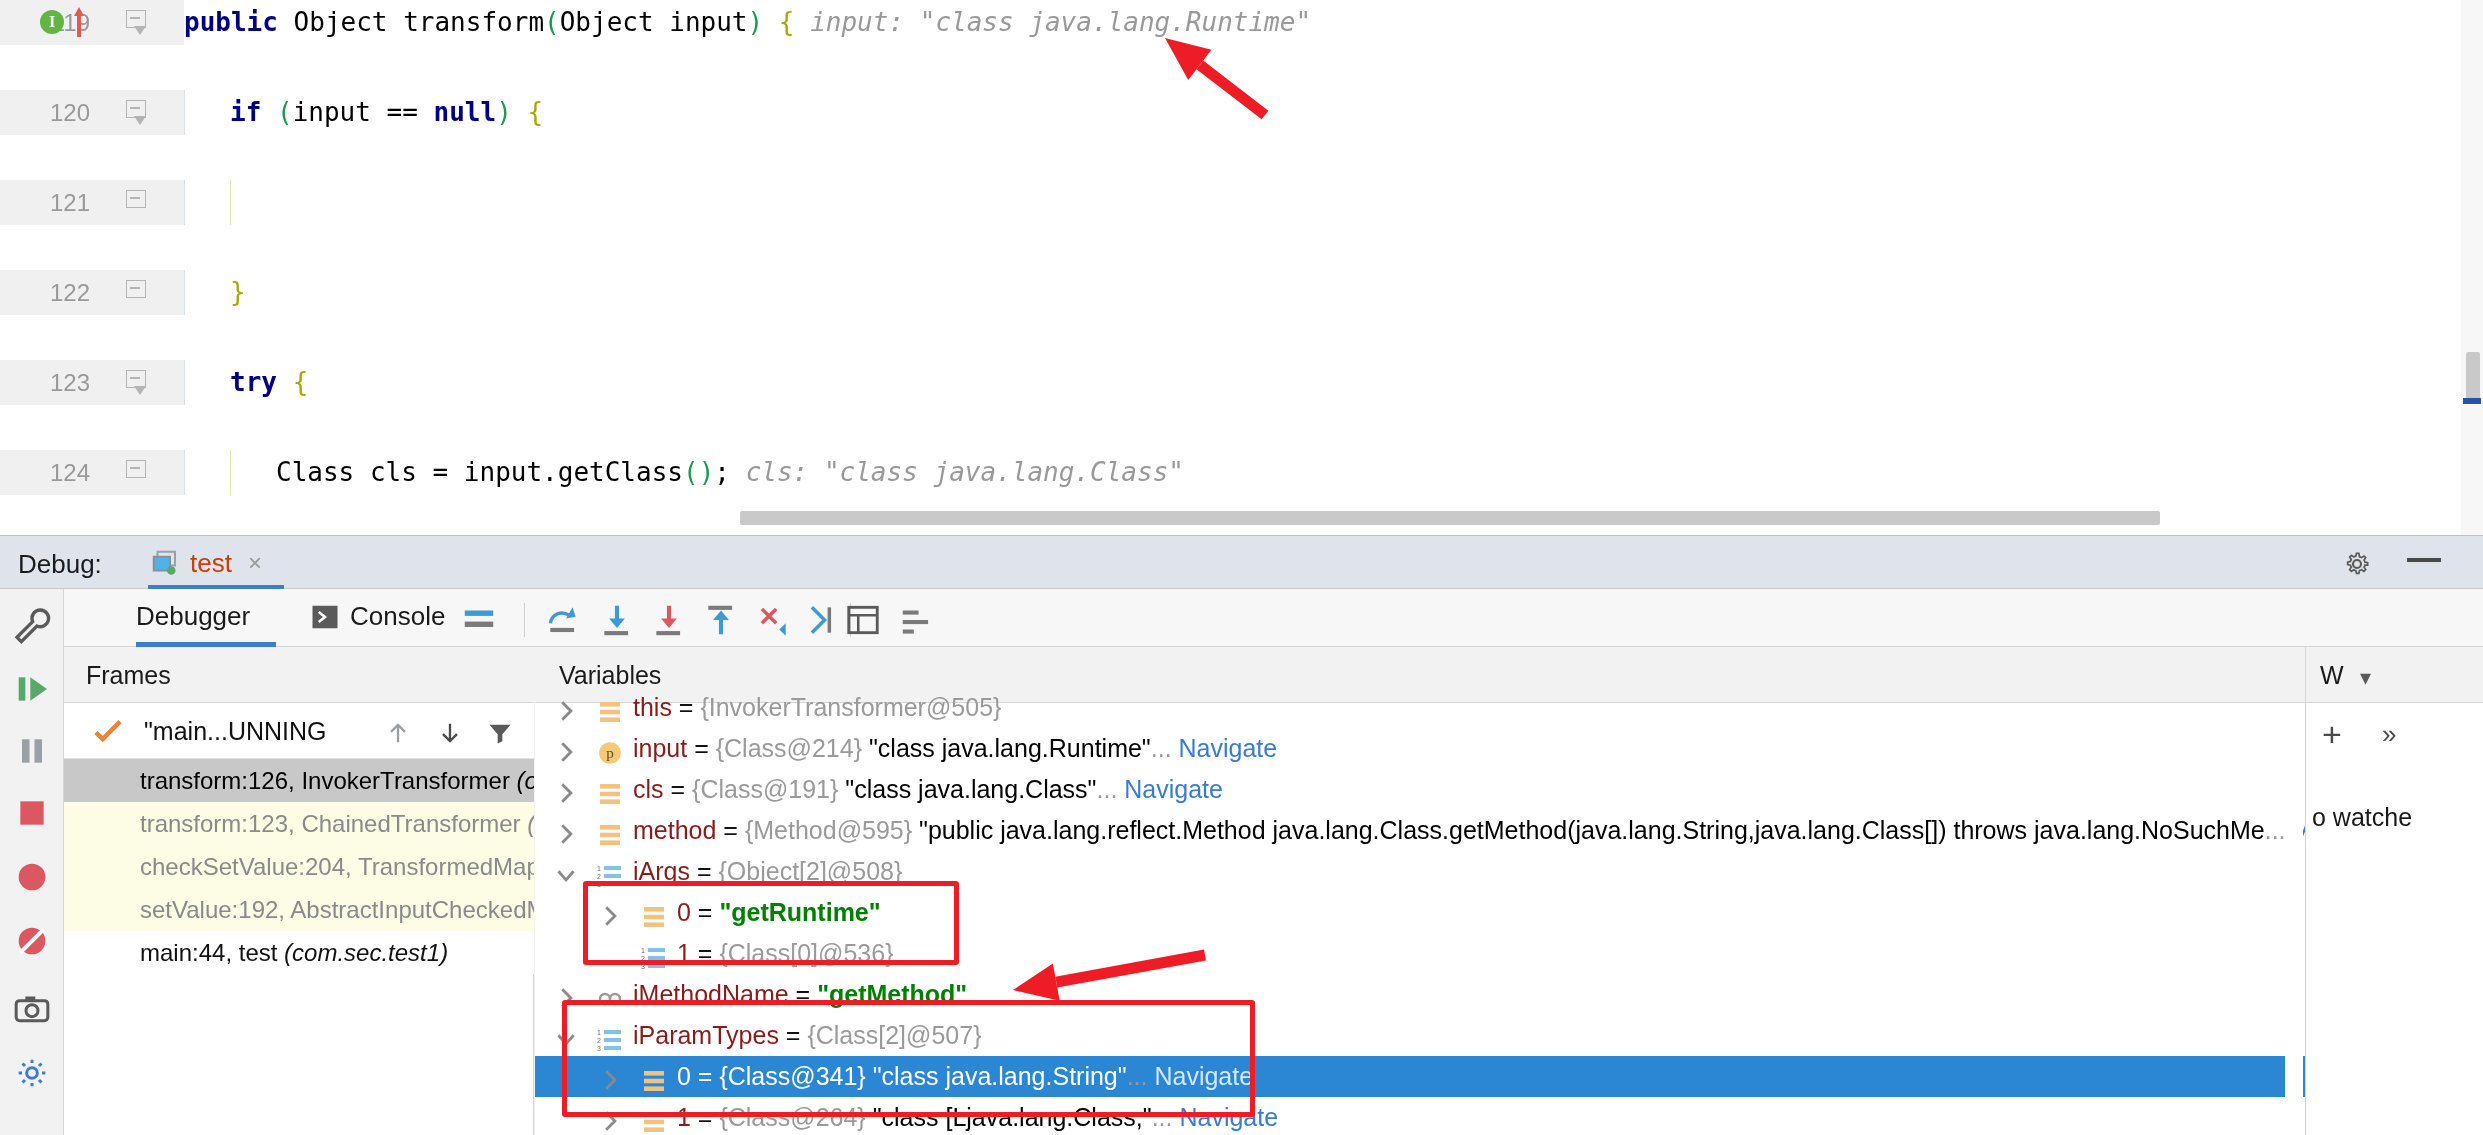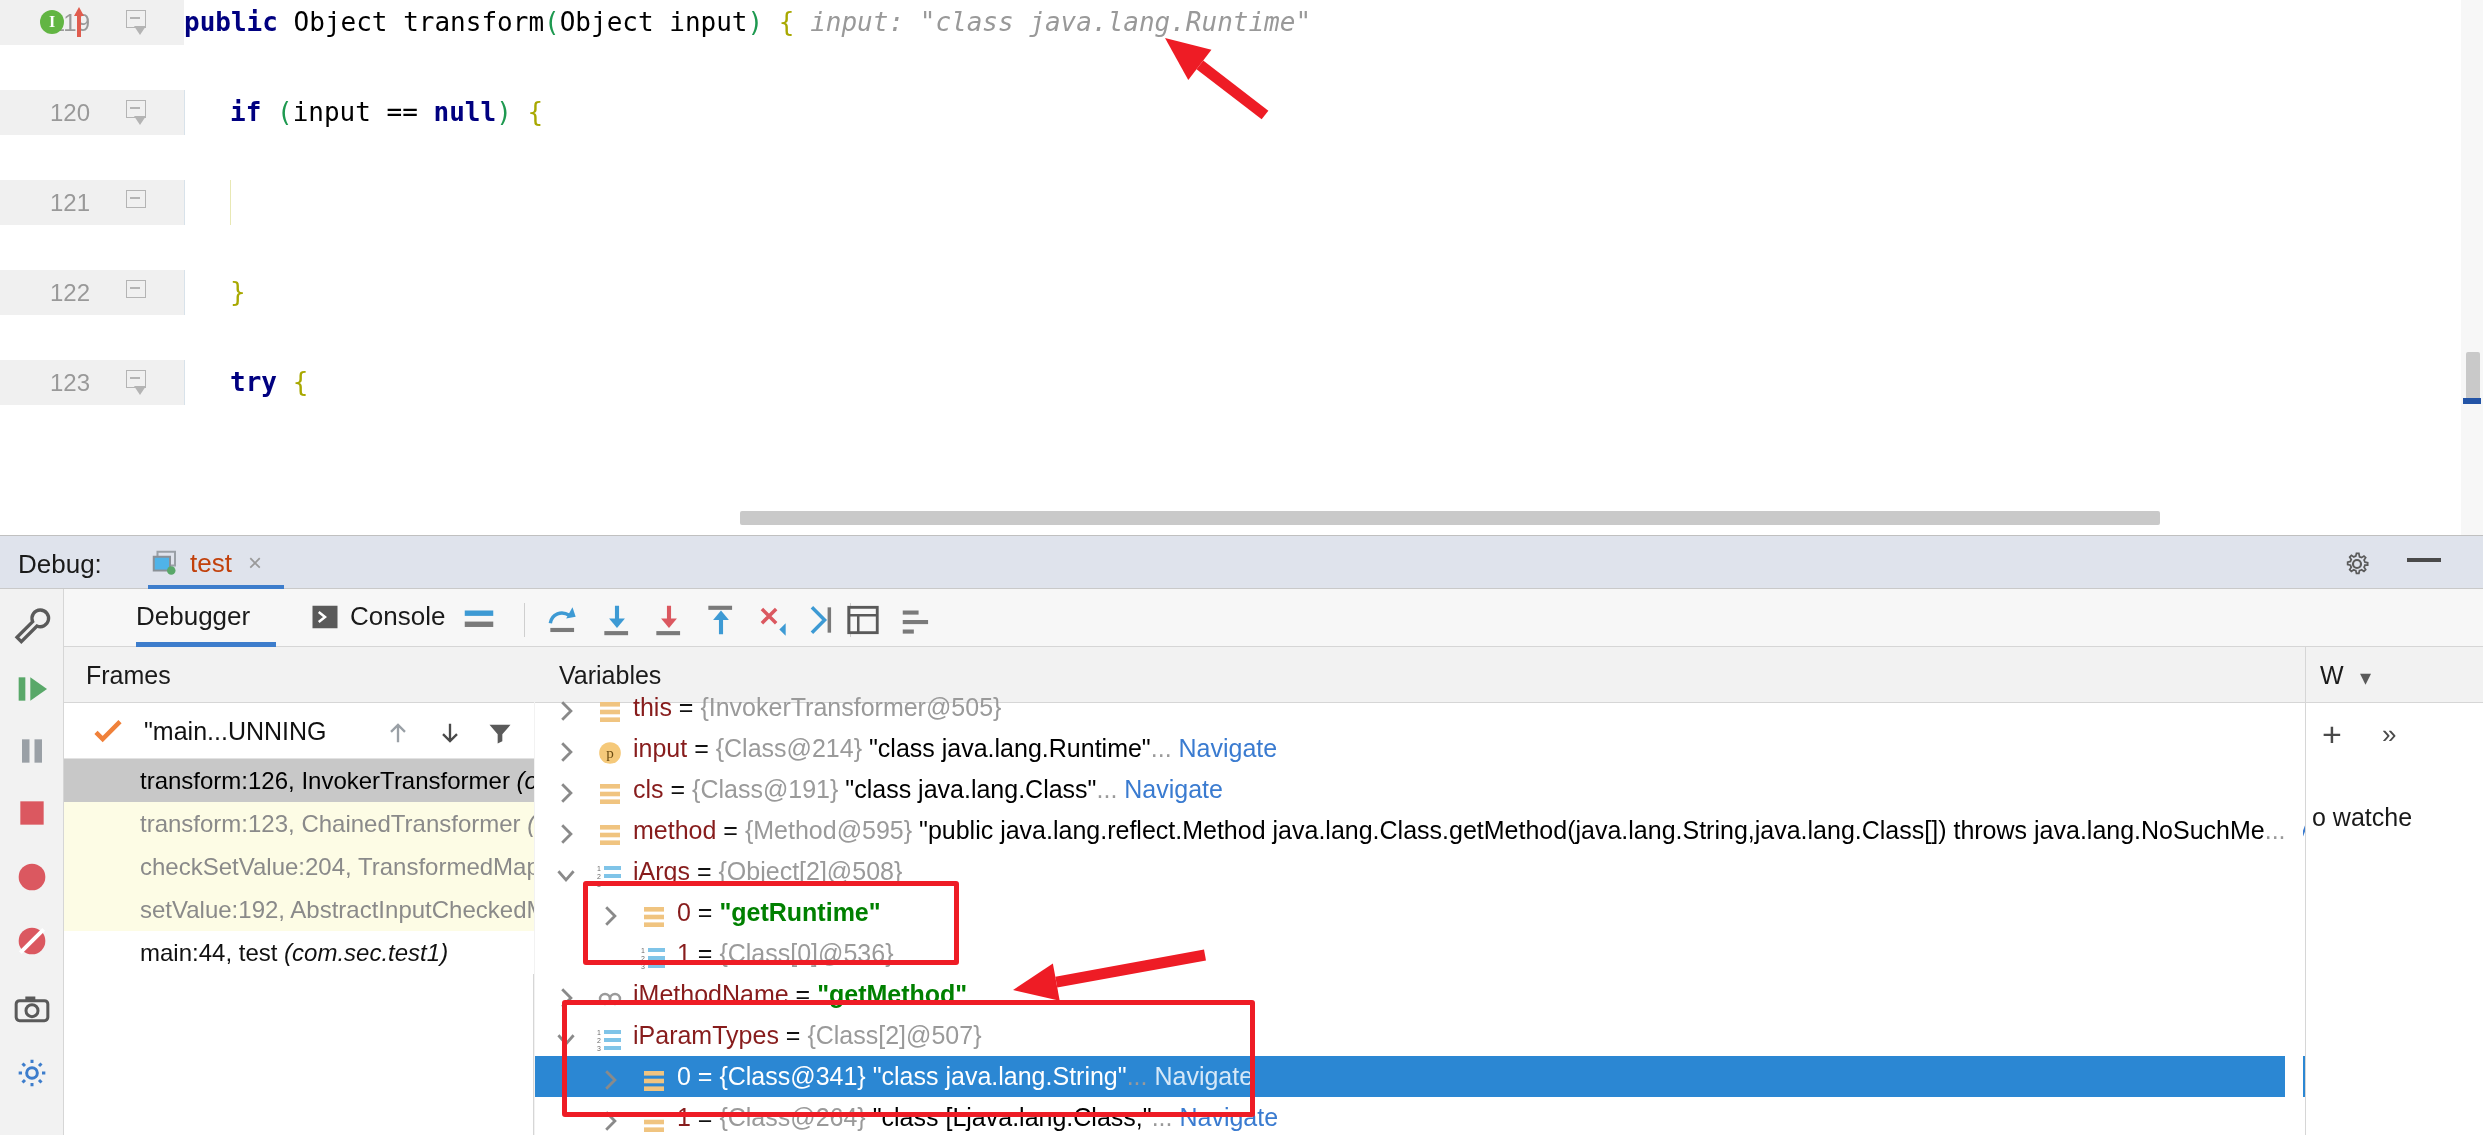--- a/index.html
+++ b/index.html
@@ -202,20 +202,30 @@
       <div class="code-line" style="top: 180px;">
         <div class="gutter">123</div>
         <div class="gutter-icons"></div>
         <div class="fold"></div>
         <div class="fold-tail"></div>
         <div class="guides">
           <div class="vguide" style="left: 0px;"></div>
         </div>
         <div class="line-body" style="padding-left: 46px; text-align: right;"><span class="tok tok-kw">try </span><span class="tok tok-brc">{</span></div>
       </div>
+      <div class="code-line" style="top: 225px;">
+        <div class="gutter">124</div>
+        <div class="gutter-icons"></div>
+        <div class="fold"></div>
+        <div class="guides">
+          <div class="vguide" style="left: 0px;"></div>
+          <div class="vguide y" style="left: 46px;"></div>
+        </div>
+        <div class="line-body" style="padding-left: 92px;"><span class="tok tok-pl">Class cls = input.getClass</span><span class="tok tok-par">()</span><span class="tok tok-pl">;</span><span class="tok tok-pl">   </span><span class="hint">cls:</span><span class="hint"> </span><span class="hint">"class java.lang.Class"</span></div>
+      </div>
     </div>
 
   <div id="editor-hthumb"></div>
 
   <div id="editor-vscroll">
     <div id="editor-vthumb"></div>
     <div id="editor-marker-sel"></div>
   </div>
 </div>
 

